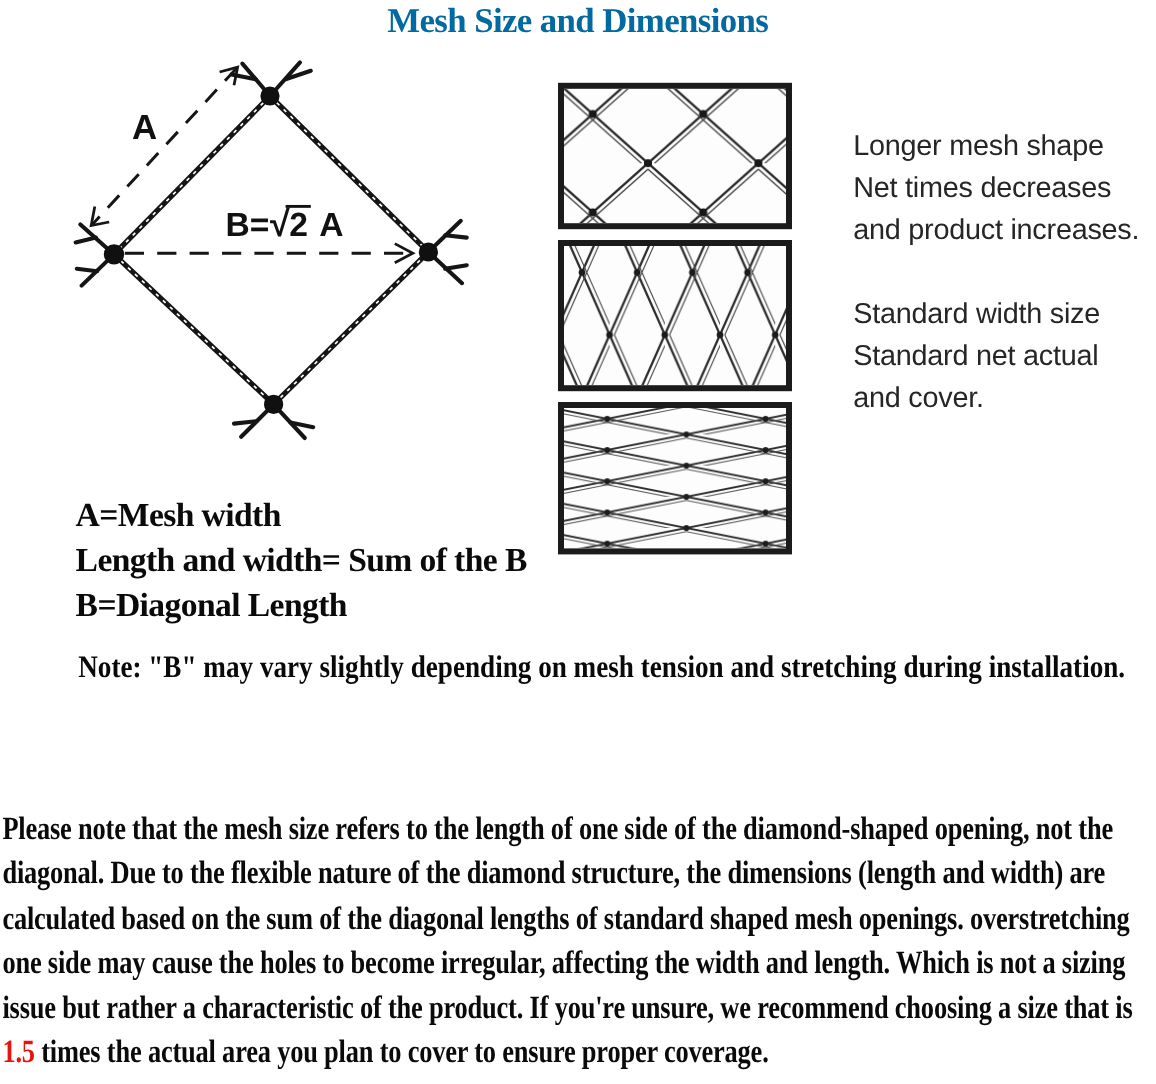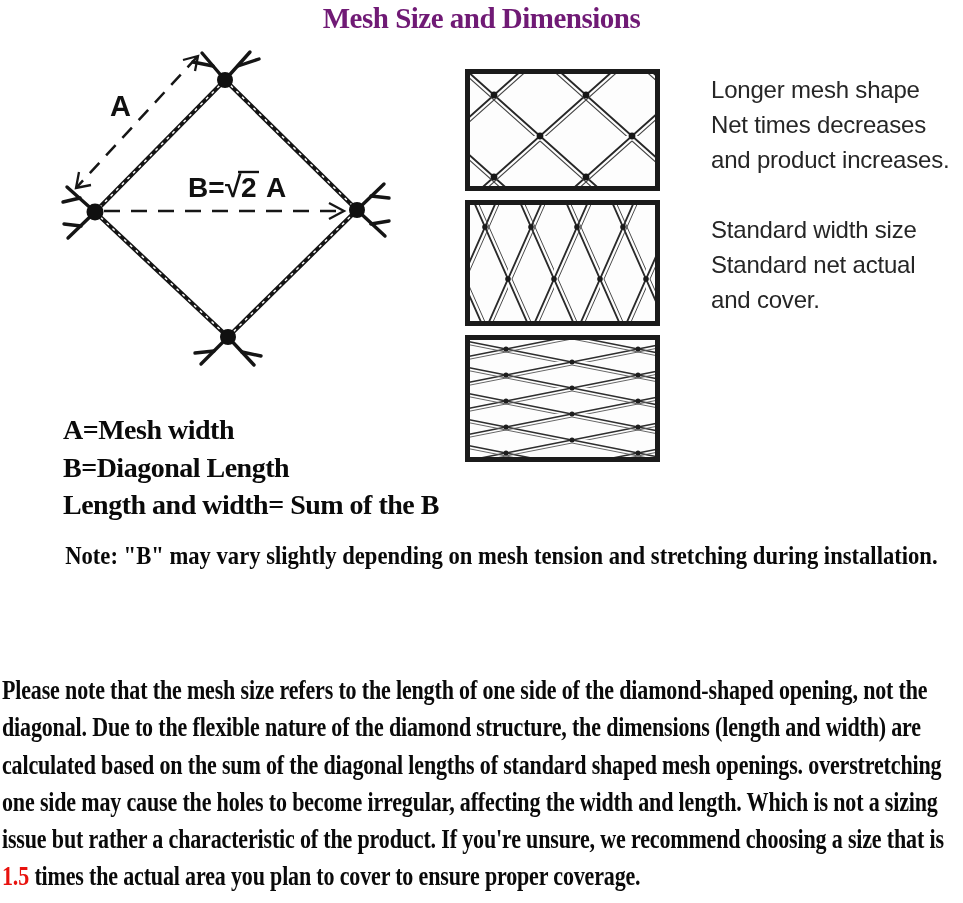--- a/index.html
+++ b/index.html
@@ -1,34 +1,34 @@
 <!DOCTYPE html>
 <html><head>
 <meta charset="utf-8">
 <style>
   html,body{margin:0;padding:0;background:#ffffff;}
   .page{position:relative;width:963px;height:903px;background:#ffffff;overflow:hidden;
         font-family:"Liberation Serif",serif;color:#0d0d0d;}
   .title{position:absolute;top:0;left:0;width:963px;margin:0;text-align:center;
-         font:bold 29px/36px "Liberation Serif",serif;letter-spacing:-0.5px;color:#701a75;}
+         font:bold 29px/36px "Liberation Serif",serif;letter-spacing:-0.5px;color:#0369a1;}
   
   .diagram{position:absolute;left:40px;top:40px;width:400px;height:350px;}
   .diagram text{font-family:"Liberation Sans",sans-serif;font-weight:600;fill:#111;}
   
   .legend{position:absolute;left:63px;top:411px;font:bold 28px/37.5px "Liberation Serif",serif;
           letter-spacing:-0.5px;color:#0a0a0a;}
   
   .mesh-box{position:absolute;left:465px;width:185px;border:5px solid #1b1b1b;background:#fdfdfd;}
   .mesh-box svg{display:block;}
   .box1{top:69px;height:112px;}
   .box2{top:200px;height:116px;}
   .box3{top:335px;height:117px;}
   
   .caption{position:absolute;left:711px;width:252px;font:24px/35px "Liberation Sans",sans-serif;
-           color:#262626;letter-spacing:-0.2px;}
+           color:#262626;letter-spacing:-0.2px;margin-top:32px;}
   .cap1{top:72px;} .cap2{top:212px;} .cap3{top:349px;}
   
   .note-wrap{position:absolute;top:540px;left:0;width:963px;text-align:center;}
   .note{display:inline-block;white-space:nowrap;transform:scaleX(0.87);transform-origin:50% 0;
         font:bold 26px/32px "Liberation Serif",serif;color:#090909;}
   
   .paragraph{position:absolute;top:645px;left:2px;width:1180px;transform:scaleX(0.8155);
              transform-origin:0 0;font:bold 27px/37.3px "Liberation Serif",serif;
              letter-spacing:-0.2px;color:#0a0a0a;}
   .hl{font-weight:bold;}
@@ -98,22 +98,22 @@
       <text x="148" y="157" font-size="28">B=</text>
       <text x="185" y="157" font-size="30">√</text>
       <text x="201" y="157" font-size="28">2</text>
       <line x1="198" y1="132" x2="219" y2="132" stroke="#111" stroke-width="2.4"></line>
       <text x="226" y="157" font-size="28">A</text>
     </g>
   </svg>
 
   <div class="legend">
     <div>A=Mesh width</div>
+    <div>Length and width= Sum of the B</div>
     <div>B=Diagonal Length</div>
-    <div>Length and width= Sum of the B</div>
   </div>
 
   <div class="mesh-box box1">
     <svg width="185" height="112">
       <defs>
         <pattern id="pm1" patternUnits="userSpaceOnUse" width="92" height="82" patternTransform="translate(-22,-20)">
           <path d="M0 0 L92 82 M92 0 L0 82" stroke="#272727" stroke-width="2" fill="none"></path>
           <path d="M0 5 L92 87 M92 5 L0 87" stroke="#454545" stroke-width="1.1" fill="none"></path>
           <circle cx="0" cy="0" r="3.4" fill="#171717"></circle>
             <circle cx="92" cy="0" r="3.4" fill="#171717"></circle>

